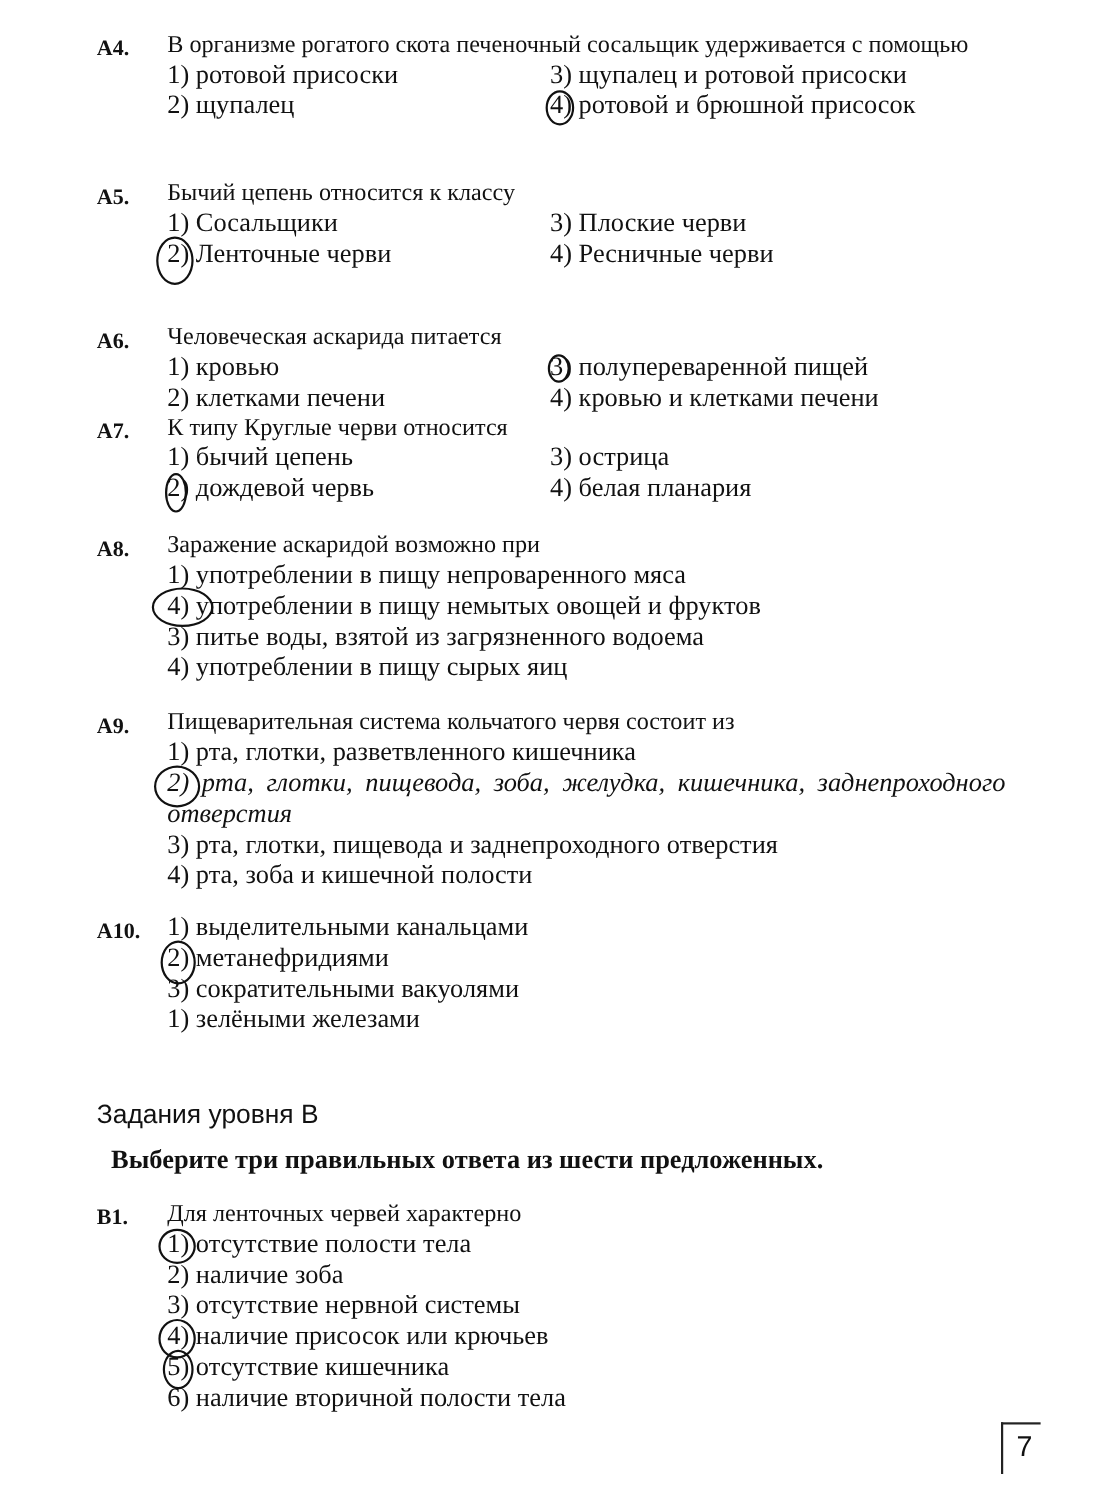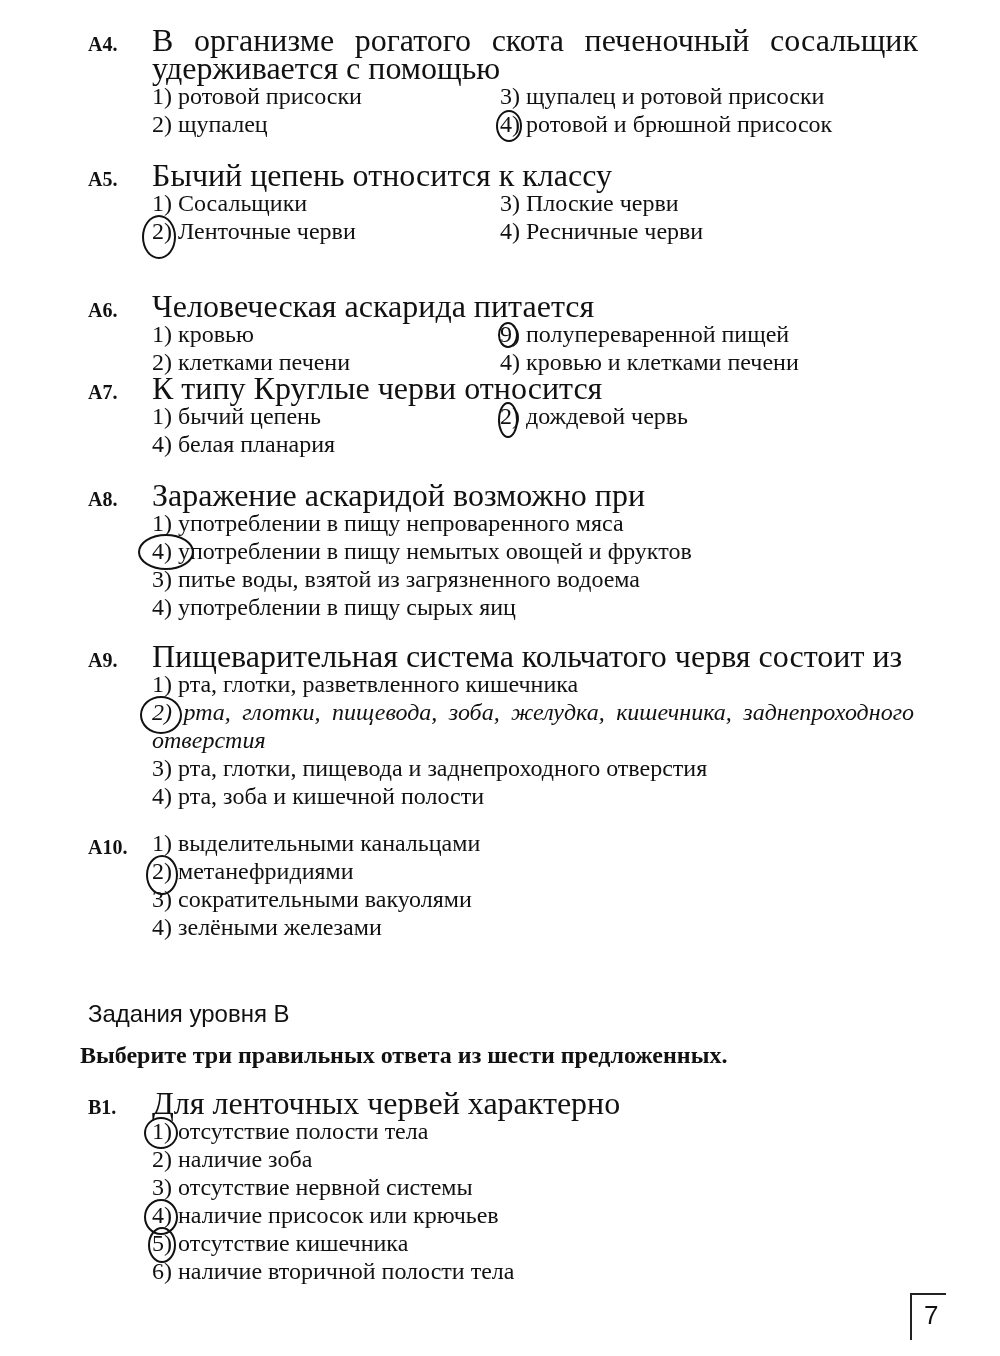--- a/index.html
+++ b/index.html
@@ -1,27 +1,27 @@
 <!DOCTYPE html>
 <html><head>
   <meta charset="utf-8">
   <style>
     html, body { margin:0; padding:0; background:#ffffff; }
     body { width:1000px; height:1356px; position:relative; overflow:hidden;
            font-family:"Liberation Serif", "DejaVu Serif", serif; color:#111; }
     .q { position:absolute; left:88px; width:830px; }
     .qnum { position:absolute; left:0; top:4px; font-weight:bold; font-size:20px; line-height:28px; }
-    .qtext { margin-left:64px; font-size:32px; line-height:28px; text-align:justify; }
+    .qtext { margin-left:64px; font-size:22px; line-height:28px; text-align:justify; }
     .opts { margin-left:64px; font-size:24px; line-height:28px; }
     .grid2 { display:grid; grid-template-columns:348px 1fr; }
     .opt { position:relative; white-space:nowrap; }
     .opt.wrap { white-space:normal; text-align:justify; }
     .circ { position:absolute; border:2px solid #111; border-radius:50%; pointer-events:none; }
     .section { position:absolute; left:88px; font-family:"Liberation Sans","DejaVu Sans",sans-serif; font-size:24px; }
-    .instr { position:absolute; left:80px; font-weight:bold; font-size:24px; }
+    .instr { position:absolute; left:101px; font-weight:bold; font-size:24px; }
     .pagebox { position:absolute; left:910px; top:1293px; width:34px; height:45px;
                border-left:2px solid #222; border-top:2px solid #222; }
     .pagenum { position:absolute; left:924px; top:1300px; font-family:"Liberation Sans","DejaVu Sans",sans-serif; font-size:26px; }
   </style>
 </head>
 <body>
 
 <div class="q" style="top:26px;">
   <span class="qnum">A4.</span>
   <div class="qtext">В организме рогатого скота печеночный сосальщик удерживается с помощью</div>
@@ -42,31 +42,32 @@
     <div class="opt"><span>2) Ленточные черви</span><span class="circ" style="left:-10px;top:-2px;width:30px;height:40px;"></span></div>
     <div class="opt">4) Ресничные черви</div>
   </div>
 </div>
 
 <div class="q" style="top:268px;margin-top:24px;">
   <span class="qnum">A6.</span>
   <div class="qtext">Человеческая аскарида питается</div>
   <div class="opts grid2">
     <div class="opt">1) кровью</div>
-    <div class="opt"><span>9) полупереваренной пищей</span><span class="circ" style="left:-2px;top:2px;width:16px;height:22px;"></span></div>
+    <div class="opt"><span>3) полупереваренной пищей</span><span class="circ" style="left:-2px;top:2px;width:16px;height:22px;"></span></div>
     <div class="opt">2) клетками печени</div>
     <div class="opt">4) кровью и клетками печени</div>
   </div>
 </div>
 
 <div class="q" style="top:374px;">
   <span class="qnum">A7.</span>
   <div class="qtext">К типу Круглые черви относится</div>
   <div class="opts grid2">
     <div class="opt">1) бычий цепень</div>
+    <div class="opt">3) острица</div>
     <div class="opt"><span>2) дождевой червь</span><span class="circ" style="left:-2px;top:0px;width:16px;height:32px;"></span></div>
     <div class="opt">4) белая планария</div>
   </div>
 </div>
 
 <div class="q" style="top:481px;">
   <span class="qnum">A8.</span>
   <div class="qtext">Заражение аскаридой возможно при</div>
   <div class="opts">
     <div class="opt">1) употреблении в пищу непроваренного мяса</div>
@@ -86,21 +87,21 @@
     <div class="opt">4) рта, зоба и кишечной полости</div>
   </div>
 </div>
 
 <div class="q" style="top:829px;">
   <span class="qnum">A10.</span>
   <div class="opts">
     <div class="opt">1) выделительными канальцами</div>
     <div class="opt"><span>2) метанефридиями</span><span class="circ" style="left:-6px;top:-2px;width:28px;height:36px;"></span></div>
     <div class="opt">3) сократительными вакуолями</div>
-    <div class="opt">4) зелёными железами</div>
+    <div class="opt">1) зелёными железами</div>
   </div>
 </div>
 
 <div class="section" style="top:1000px;">Задания уровня В</div>
 <div class="instr" style="top:1042px;">Выберите три правильных ответа из шести предложенных.</div>
 
 <div class="q" style="top:1089px;">
   <span class="qnum">B1.</span>
   <div class="qtext">Для ленточных червей характерно</div>
   <div class="opts">

